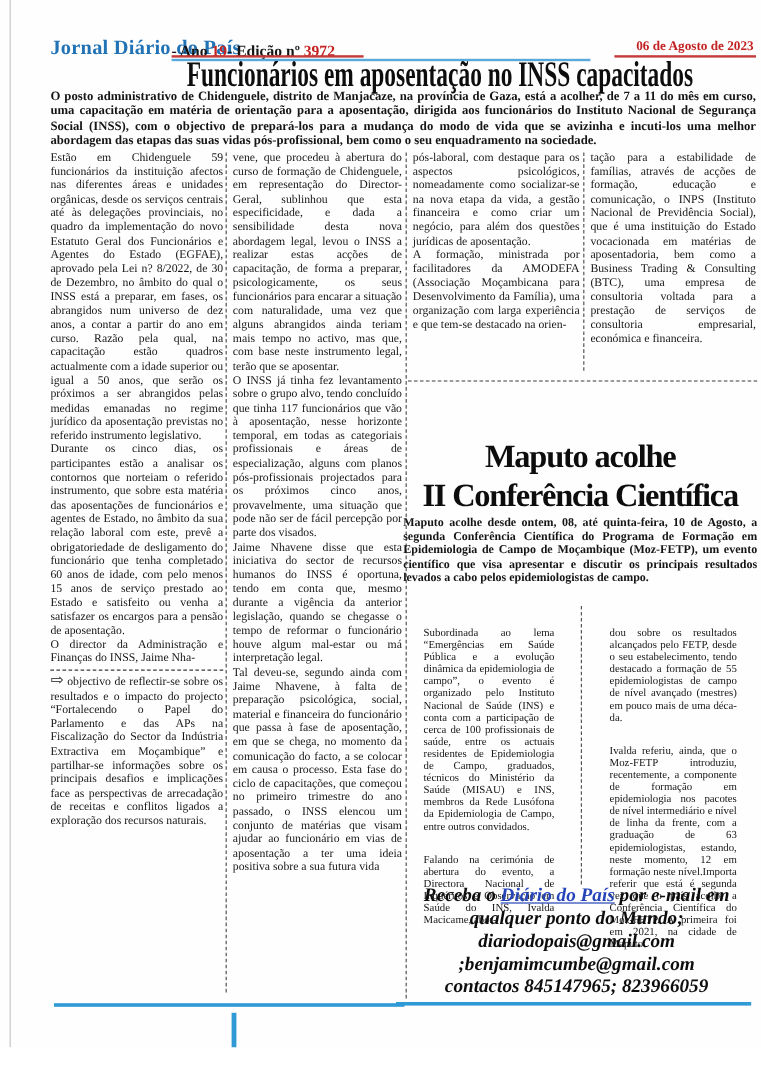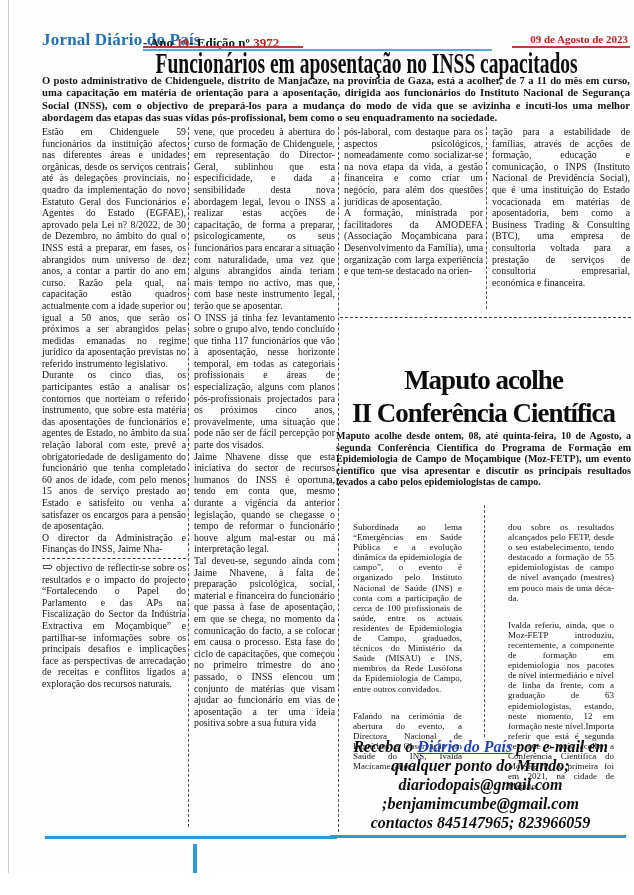--- a/index.html
+++ b/index.html
@@ -55,21 +55,21 @@
   .pagenum .slash{color:#2f9ad6;font-weight:bold;}
 </style>
 </head>
 <body>
 
 <div class="page">
   <div class="edge-left"></div>
 
   <div class="logo">Jornal Diário do País</div>
   <div class="issue"><span>- Ano </span><span class="num">19</span><span>- Edição  nº </span><span class="num">3972</span></div>
-  <div class="date">09  de Agosto de  2023</div>
+  <div class="date">06  de Agosto de  2023</div>
   <div class="rule-red-issue"></div>
   <div class="rule-blue-mast"></div>
   <div class="rule-red-date"></div>
 
   <div class="h1wrap"><span class="h1">Funcionários em aposentação no INSS capacitados</span></div>
   <div class="lead1">O posto administrativo de Chidenguele, distrito de Manjacaze, na província de Gaza, está a acolher, de 7 a 11 do mês em curso, uma capacitação em matéria de orientação para a aposentação, dirigida aos funcionários do Instituto Nacional de Segurança Social (INSS), com o objectivo de prepará-los para a mudança do modo de vida que se avizinha e incuti-los uma melhor abordagem das etapas das suas vidas pós-profissional, bem como o seu enquadramento na sociedade.</div>
 
   <div class="col c1">
     <p>Estão em Chidenguele 59 funcionários da instituição afectos nas diferentes áreas e unidades orgânicas, desde os serviços centrais até às delegações provinciais, no quadro da implementação do novo Estatuto Geral dos Funcionários e Agentes do Estado (EGFAE), aprovado pela Lei n? 8/2022, de 30 de Dezembro, no âmbito do qual o INSS está a preparar, em fases, os abrangidos num universo de dez anos, a contar a partir do ano em curso. Razão pela qual, na capacitação estão quadros actualmente com a idade superior ou igual a 50 anos, que serão os próximos a ser abrangidos pelas medidas emanadas no regime jurídico da aposentação previstas no referido instrumento legislativo.</p>
     <p>Durante os cinco dias, os participantes estão a analisar os contornos que norteiam o referido instrumento, que sobre esta matéria das aposentações de funcionários e agentes de Estado, no âmbito da sua relação laboral com este, prevê a obrigatoriedade de desligamento do funcionário que tenha completado 60 anos de idade, com pelo menos 15 anos de serviço prestado ao Estado e satisfeito ou venha a satisfazer os encargos para a pensão de aposentação.</p>

